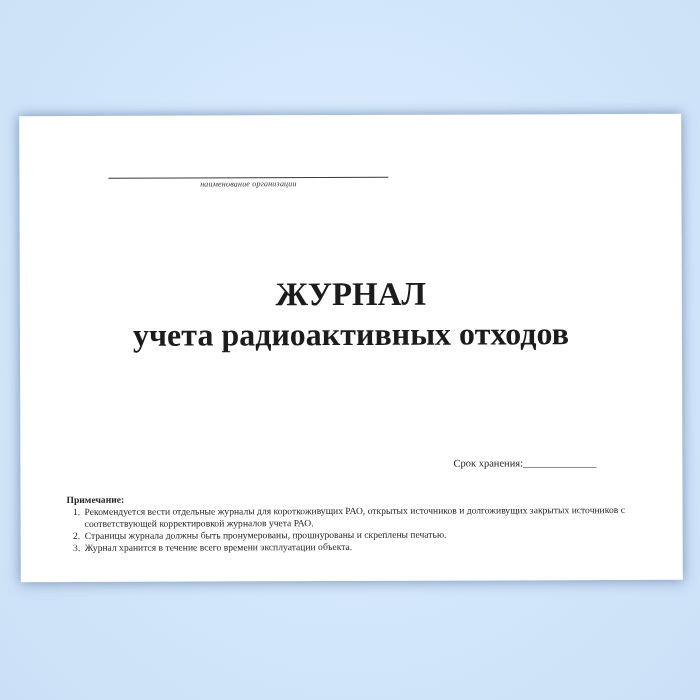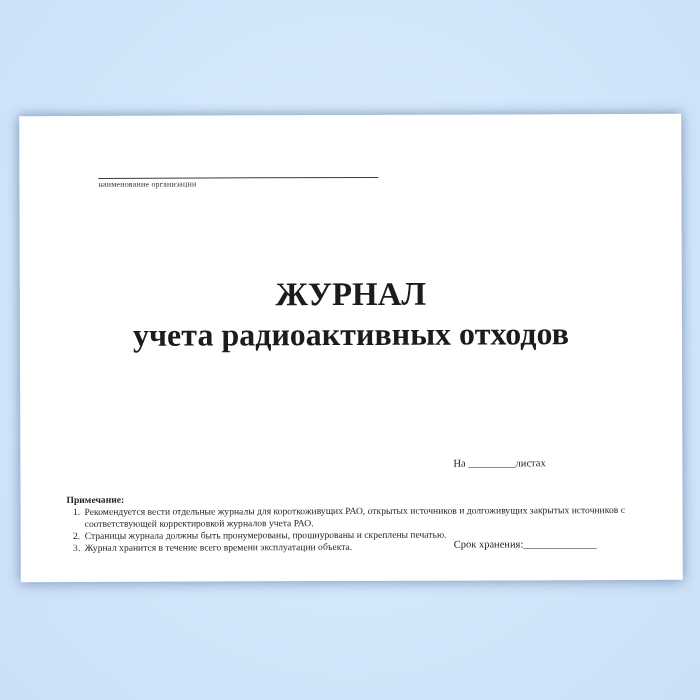--- a/index.html
+++ b/index.html
@@ -19,23 +19,25 @@
     top: 115px;
     width: 662px;
     height: 466px;
     background: #ffffff;
     box-shadow: 0 2px 14px rgba(96,126,166,0.55), 0 -2px 10px rgba(96,126,166,0.38);
     transform: rotate(-0.2deg);
     color: #1f1f1f;
   }
   .org-block {
     position: absolute;
-    left: 79px;
+    left: 89px;
     top: 54px;
     width: 280px;
+    text-align: center;
+    font-style: italic;
   }
   .org-line {
     height: 8px;
     border-bottom: 1px solid #3a3a3a;
   }
   .org-caption {
     margin-top: 1px;
     font-size: 8px;
     color: #333333;
     letter-spacing: 0.2px;
@@ -96,21 +98,20 @@
     <div class="org-line"></div>
     <div class="org-caption">наименование организации</div>
   </div>
 
   <div class="title-block">
     <div class="title-line1">ЖУРНАЛ</div>
     <div class="title-line2">учета радиоактивных отходов</div>
   </div>
 
   <div class="meta-block">
-    <div>На _________листах</div>
     <div>Срок хранения:______________</div>
   </div>
 
   <div class="notes-block">
     <div class="notes-heading">Примечание:</div>
     <ol>
       <li>Рекомендуется вести отдельные журналы для короткоживущих РАО, открытых источников и долгоживущих закрытых источников с соответствующей корректировкой журналов учета РАО.</li>
       <li>Страницы журнала должны быть пронумерованы, прошнурованы и скреплены печатью.</li>
       <li>Журнал хранится в течение всего времени эксплуатации объекта.</li>
     </ol>

